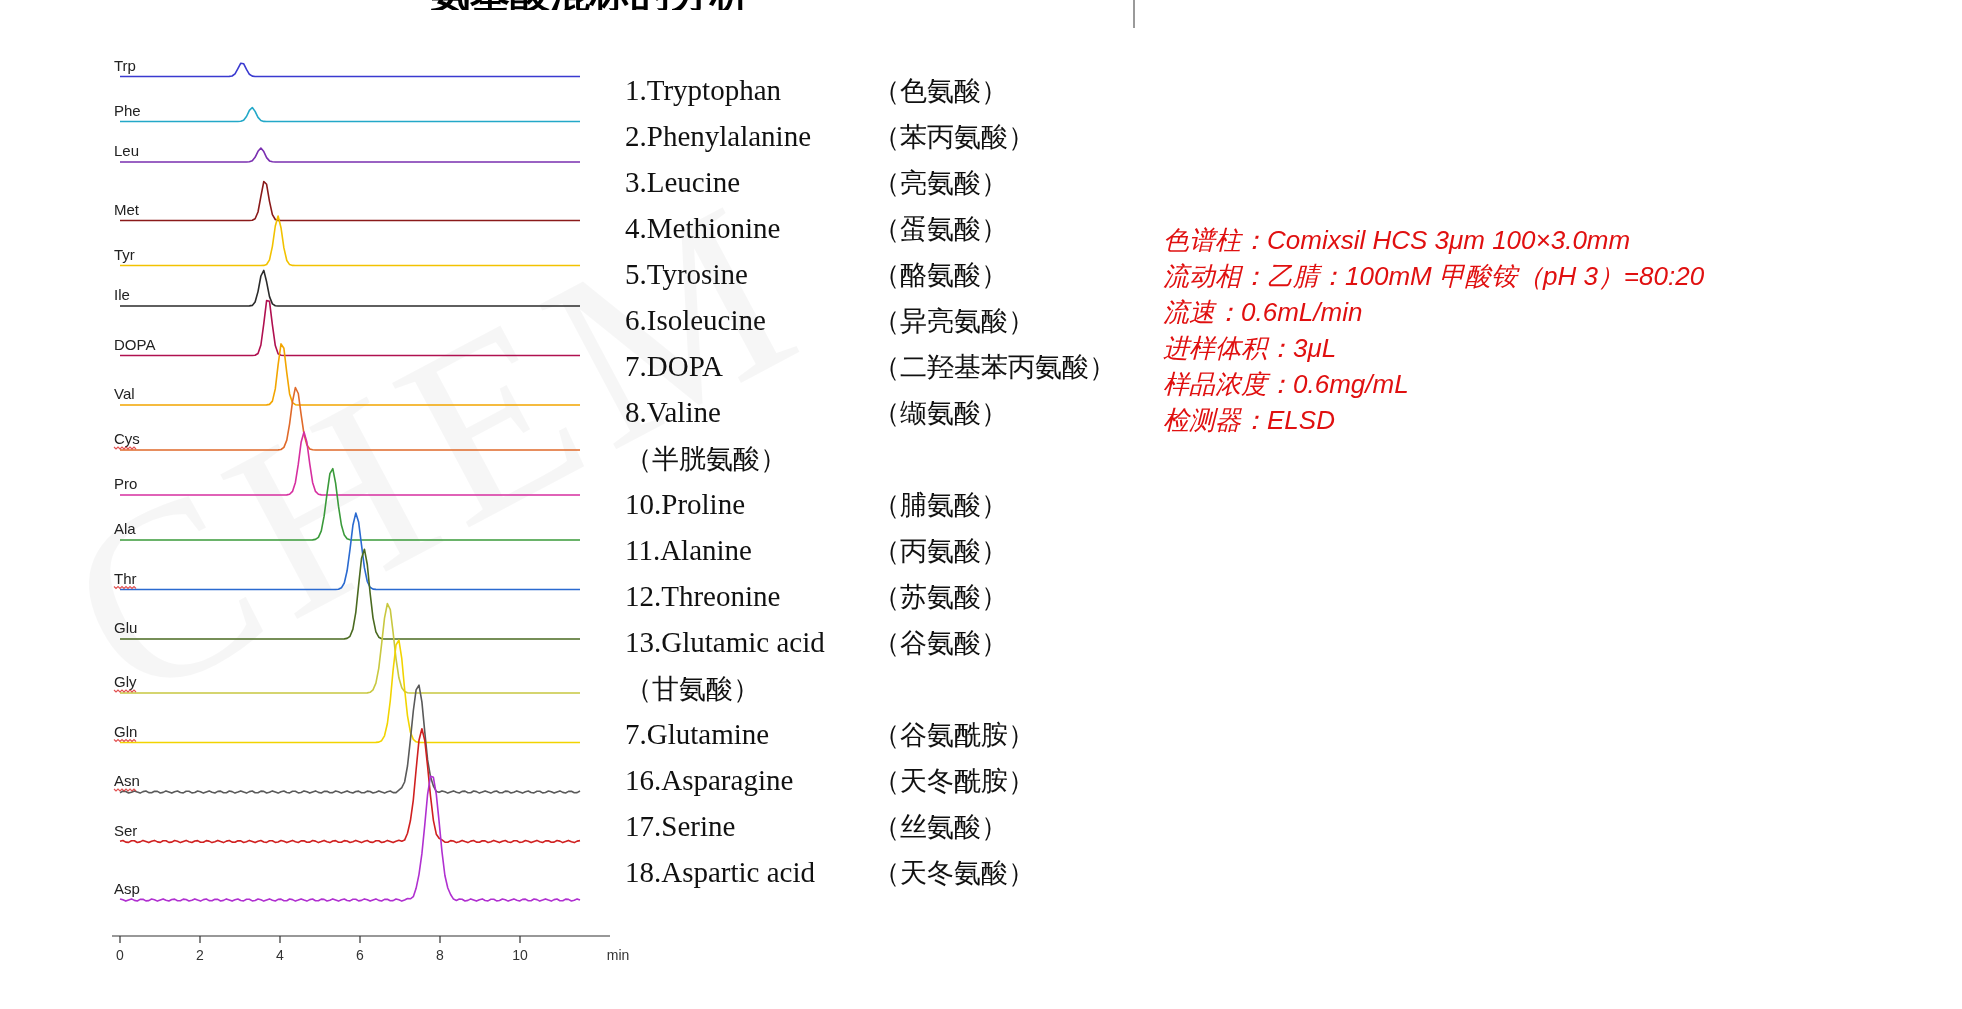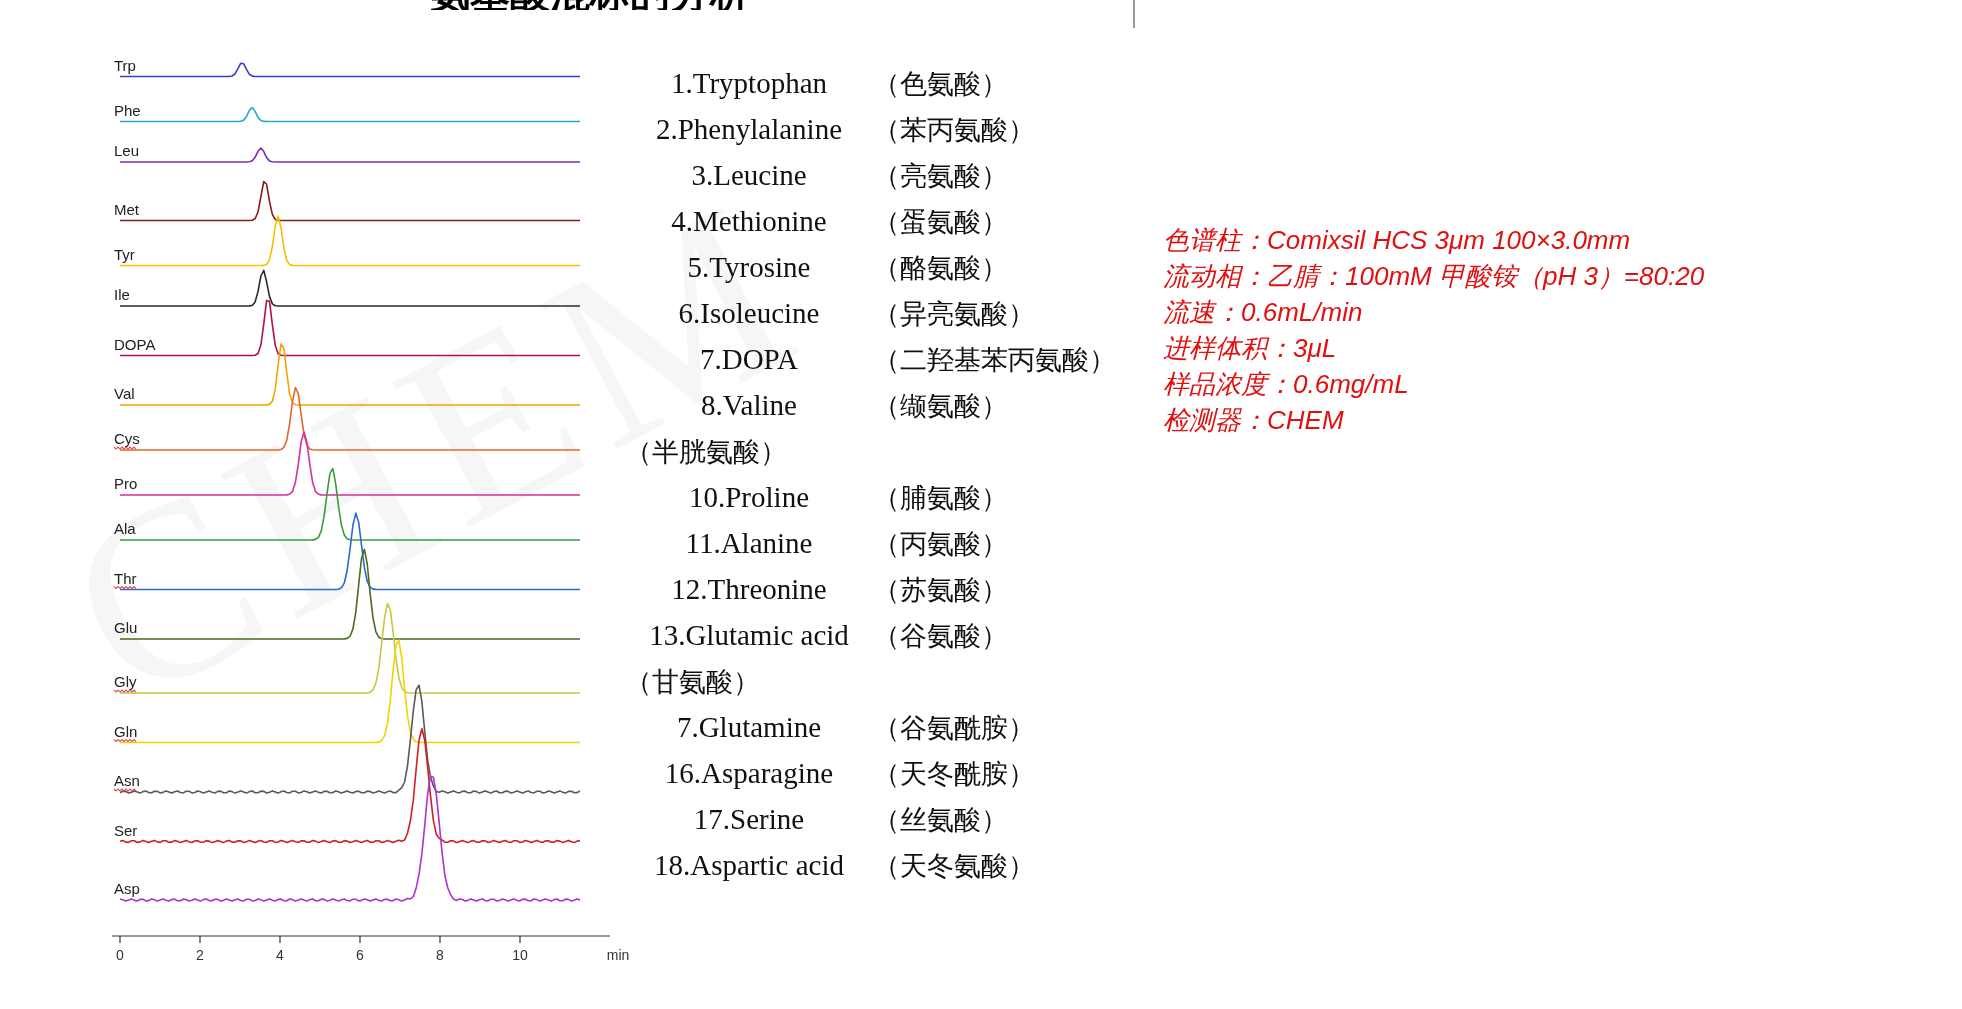--- a/index.html
+++ b/index.html
@@ -64,23 +64,22 @@
     top: 16px;
     width: 560px;
     height: 975px;
   }
   .chrom-svg { display: block; }
 
   
   .compound-list {
     position: absolute;
     left: 625px;
-    top: 66px;
+    top: 73px;
     width: 520px;
-    text-align: center;
   }
   .compound-row {
     display: flex;
     align-items: baseline;
     height: 46px;
     font-size: 29px;
     color: #111;
   }
   .compound-row .idx-name {
     width: 248px;
@@ -261,14 +260,14 @@
     <span class="cn">（天冬氨酸）</span>
   </div>
   </div>
 
 <div class="method-block" style="color: rgb(224, 16, 16); font-style: italic;">
     <span class="method-line">色谱柱：Comixsil HCS 3μm 100×3.0mm</span>
     <span class="method-line">流动相：乙腈：100mM 甲酸铵（pH 3）=80:20</span>
     <span class="method-line">流速：0.6mL/min</span>
     <span class="method-line">进样体积：3μL</span>
     <span class="method-line">样品浓度：0.6mg/mL</span>
-    <span class="method-line">检测器：CHEM</span>
+    <span class="method-line">检测器：ELSD</span>
   </div>
 
 </body></html>

